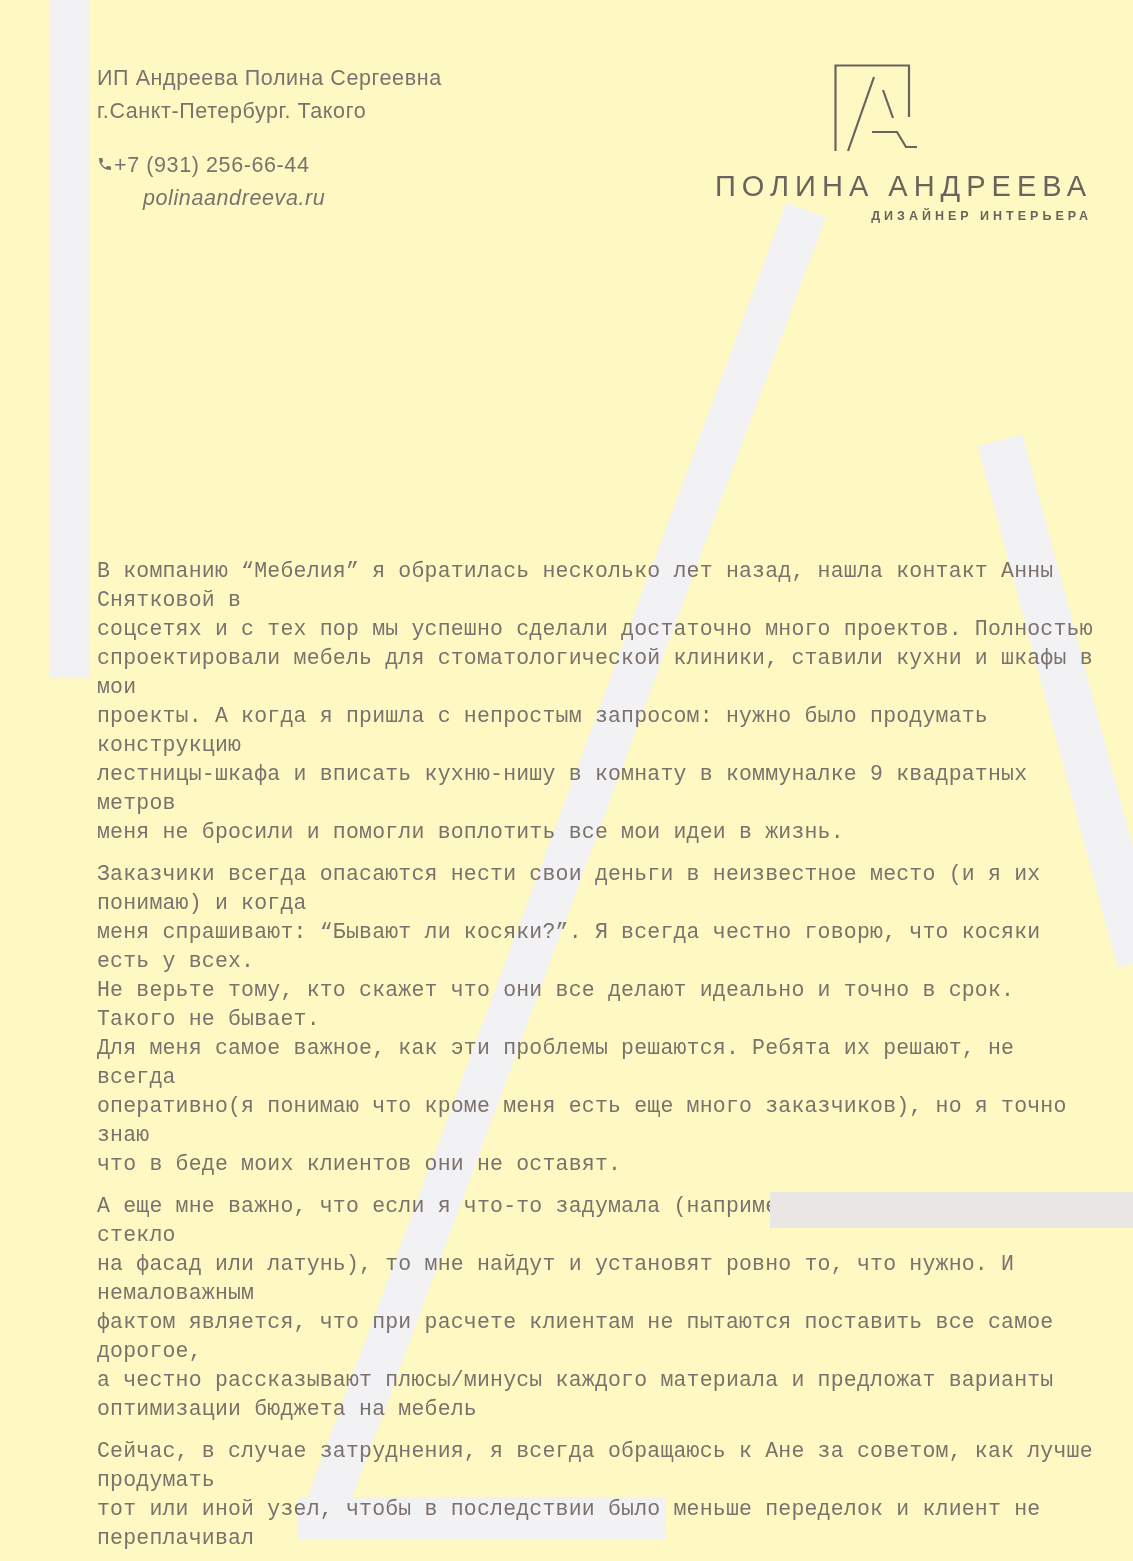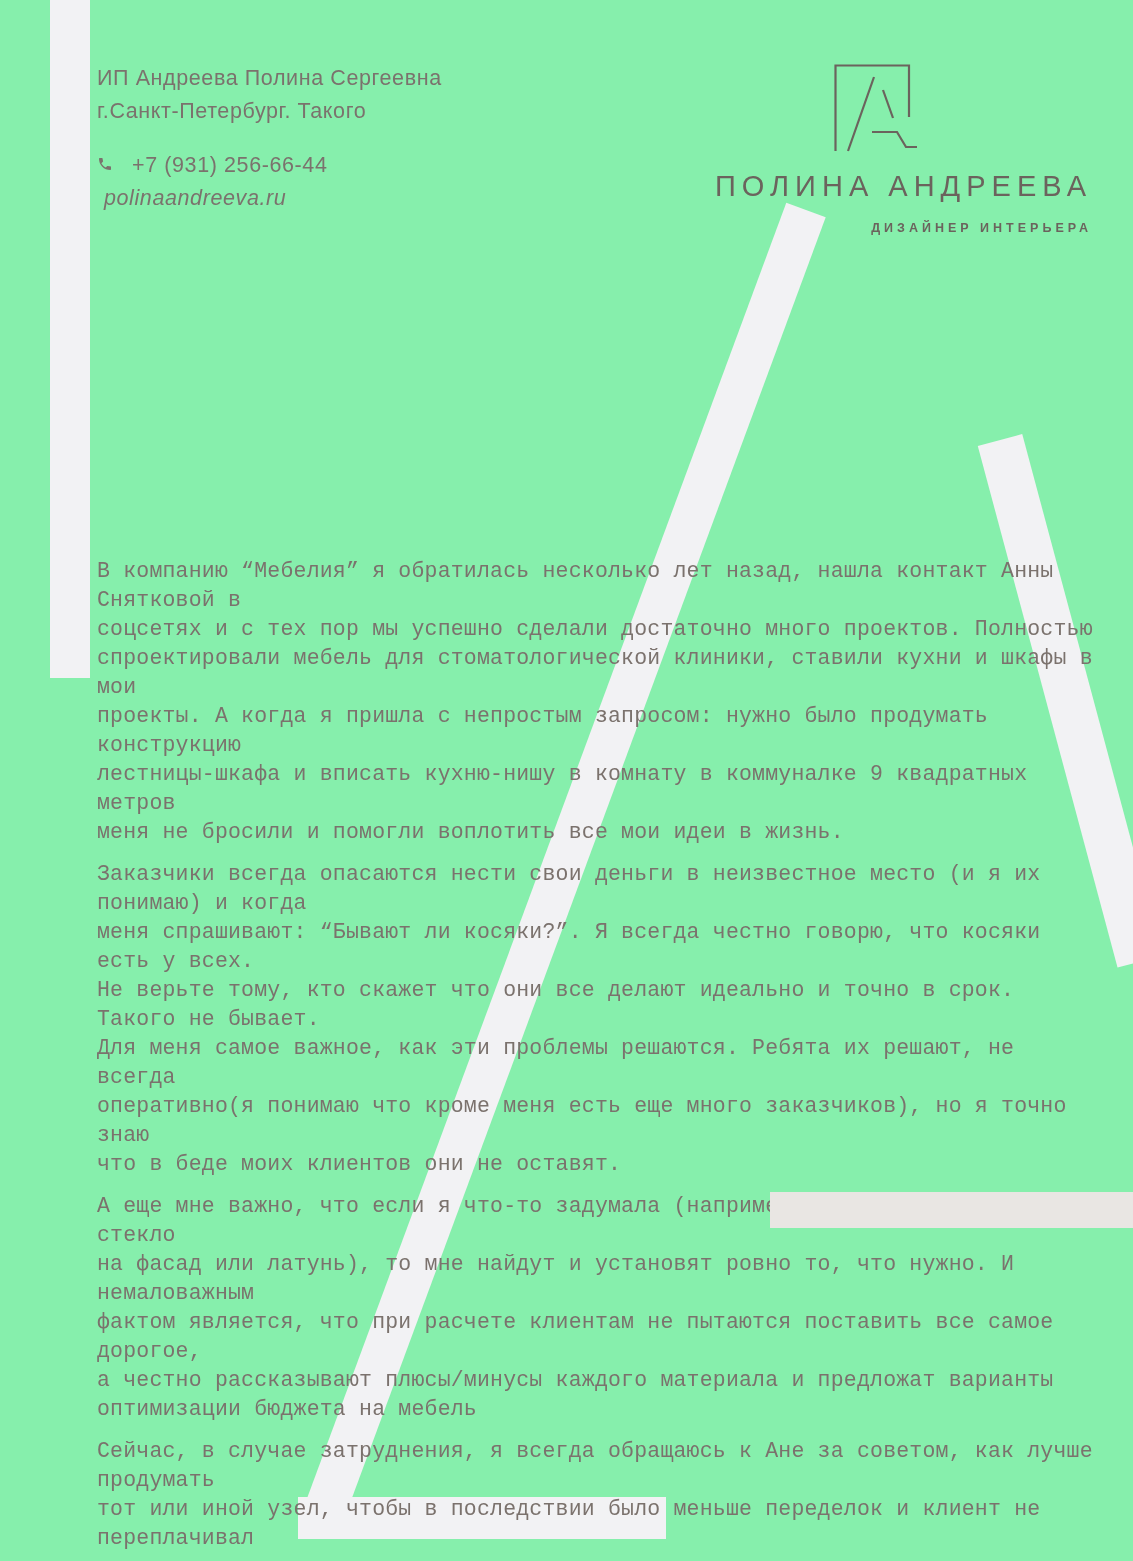--- a/index.html
+++ b/index.html
@@ -1,56 +1,56 @@
 <!DOCTYPE html>
 <html lang="ru"><head>
 <meta charset="utf-8">
 <style>
   html, body { margin: 0; padding: 0; background: #ffffff; }
   .page {
     position: relative;
     width: 1133px;
     height: 1561px;
-    background: #86efac;
+    background: #fef9c3;
     overflow: hidden;
     font-family: "Liberation Sans", sans-serif;
     color: #7b726d;
   }
   
   .wm { position: absolute; background: #f2f2f4; }
   .wm-strip    { left: 50px;  top: 0;       width: 40px;  height: 678px; }
   .wm-left-leg { left: 785px; top: 210px;   width: 42px;  height: 1400px;
                  transform: rotate(20.3deg); transform-origin: 50% 0; }
   .wm-right-leg{ left: 977px; top: 440px;   width: 46px;  height: 540px;
                  transform: rotate(-15deg);  transform-origin: 50% 0; }
   .wm-foot     { left: 298px; top: 1497px;  width: 368px; height: 42px; }
 
   
   .sender {
     position: absolute; left: 97px; top: 62px;
     font-size: 21.5px; line-height: 33px; letter-spacing: 0.6px;
     color: #7b726d;
   }
   .contact-group { margin-top: 21px; }
-  .contact-line { display: flex; align-items: flex-start; gap: 19px; }
+  .contact-line { display: flex; align-items: flex-start; gap: 1px; }
   .contact-line svg { flex: 0 0 auto; }
-  .website { font-style: italic; padding-left: 7px; }
+  .website { font-style: italic; padding-left: 7px; margin-left: 39px; }
 
   .logo {
     position: absolute; left: 660px; top: 64px; width: 432px;
     text-align: right; color: #6b635d;
   }
   .logo svg { display: block; margin: 0 auto; }
   .logo-name {
     margin-top: 17px;
     font-size: 29px; letter-spacing: 6px; line-height: 32px;
     white-space: nowrap;
   }
   .logo-tagline {
-    margin-top: 19px;
+    margin-top: 7px;
     font-size: 12.5px; font-weight: bold; letter-spacing: 4px;
     white-space: nowrap;
   }
 
   
   .letter-body {
     position: absolute; left: 97px; top: 557px; width: 1000px;
     font-size: 21.5px; line-height: 29px; letter-spacing: 0.2px;
     color: #7b726d;
   }

